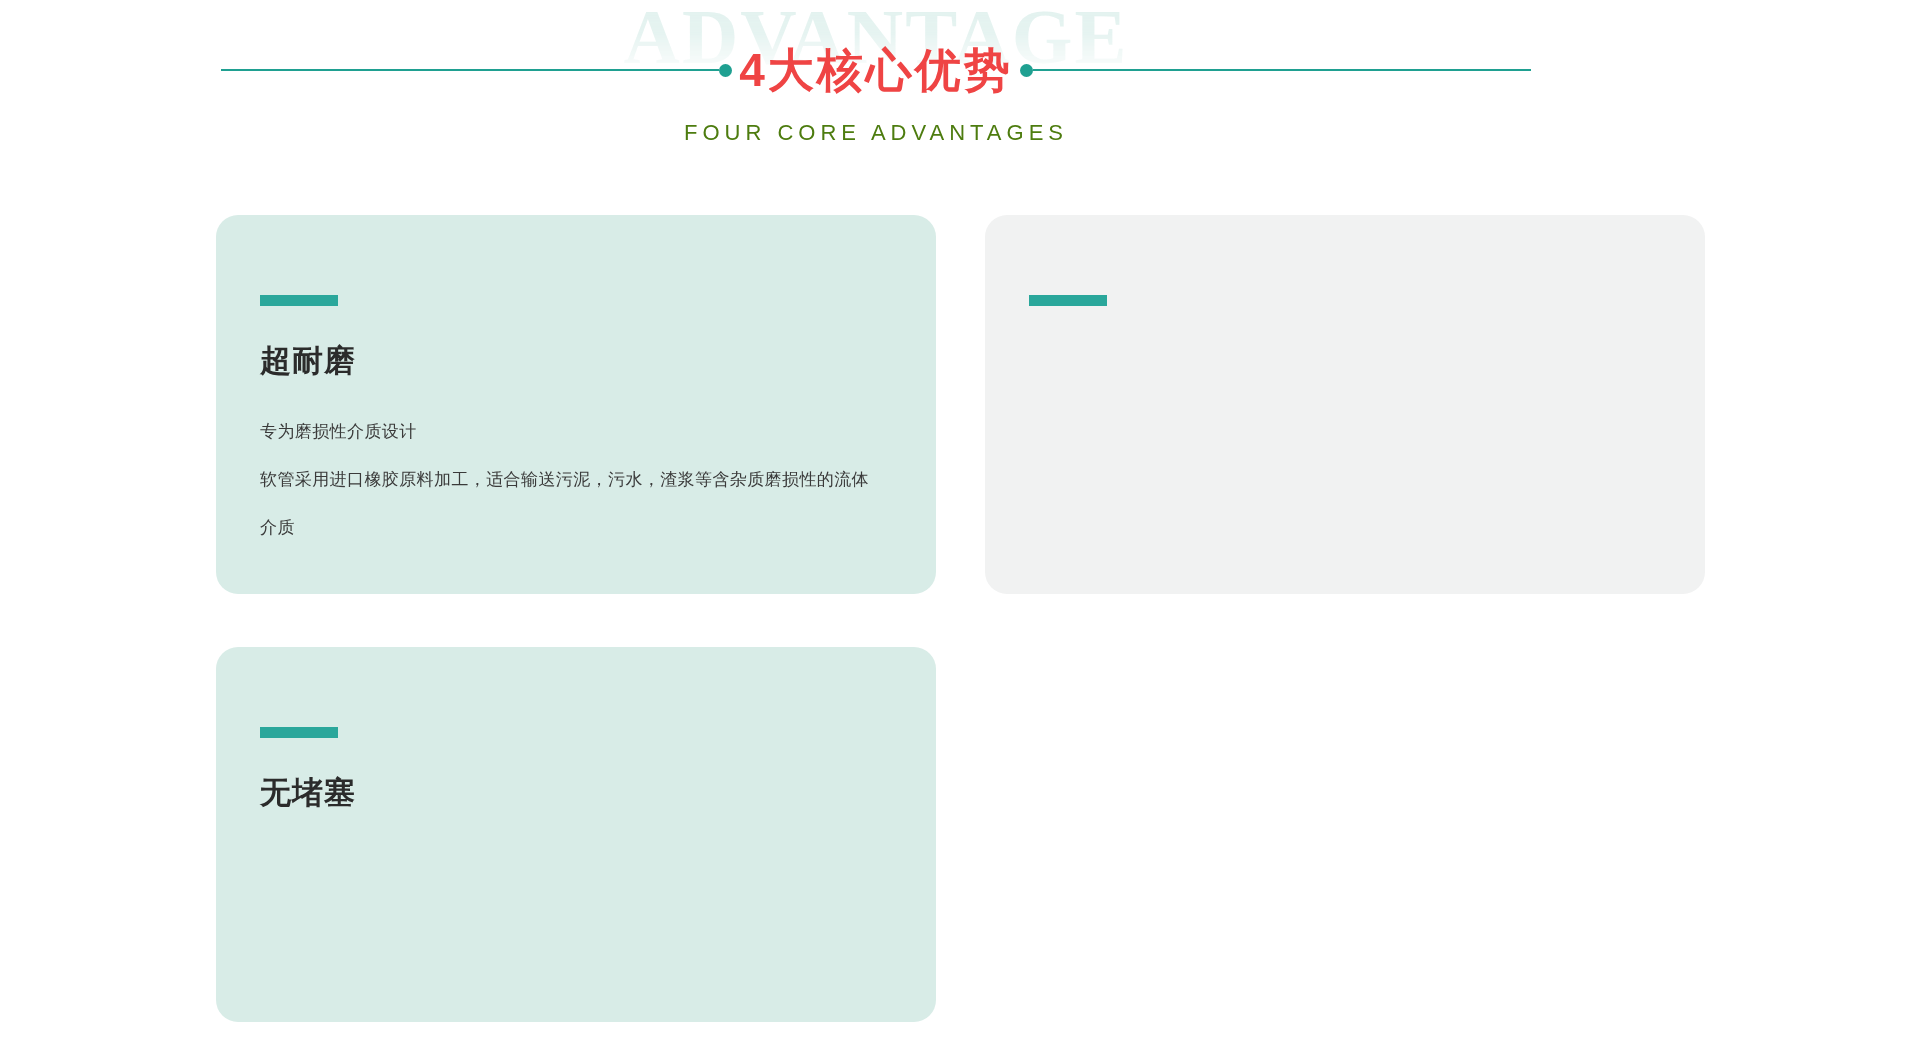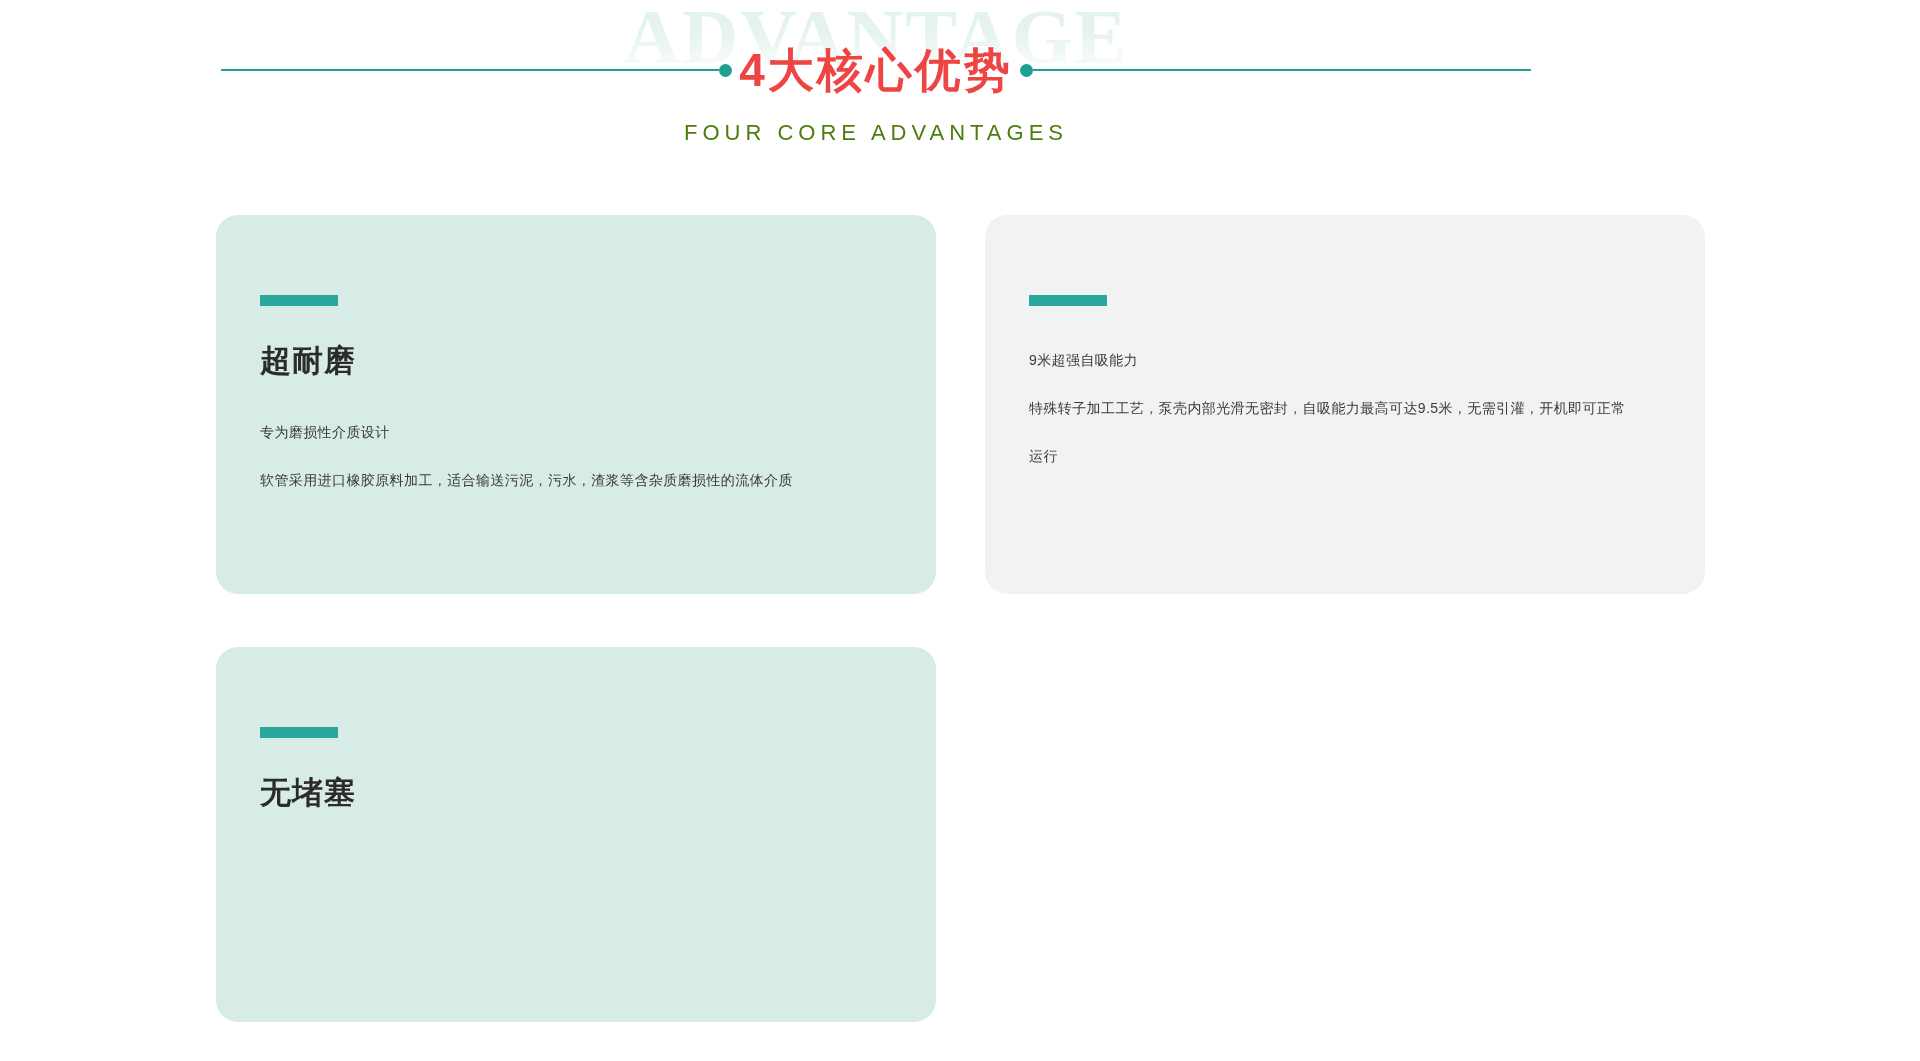--- a/index.html
+++ b/index.html
@@ -115,21 +115,21 @@
     font-weight: 700;
     color: #2b2b2b;
     margin-top: 38px;
     line-height: 1.1;
     letter-spacing: 1px;
   }
   .card-body {
     margin-top: 30px;
   }
   .card-line {
-    font-size: 14px;
+    font-size: 17px;
     color: #3a3a3a;
     line-height: 48px;
     letter-spacing: 0.4px;
     max-width: 610px;
   }
 </style>
 </head>
 <body>
 
 <div class="header">
@@ -151,24 +151,20 @@
     <div class="card-title">超耐磨</div>
     <div class="card-body">
       <div class="card-line">专为磨损性介质设计</div>
       <div class="card-line">软管采用进口橡胶原料加工，适合输送污泥，污水，渣浆等含杂质磨损性的流体介质</div>
     </div>
   </div>
 
 
   <div class="card grey">
     <div class="card-bar"></div>
-    <div class="card-body">
-      <div class="card-line">9米超强自吸能力</div>
-      <div class="card-line">特殊转子加工工艺，泵壳内部光滑无密封，自吸能力最高可达9.5米，无需引灌，开机即可正常运行</div>
-    </div>
   </div>
 
   <div class="card mint">
     <div class="card-bar"></div>
     <div class="card-title">无堵塞</div>
   </div>
 
 </div>
 
 </body></html>

